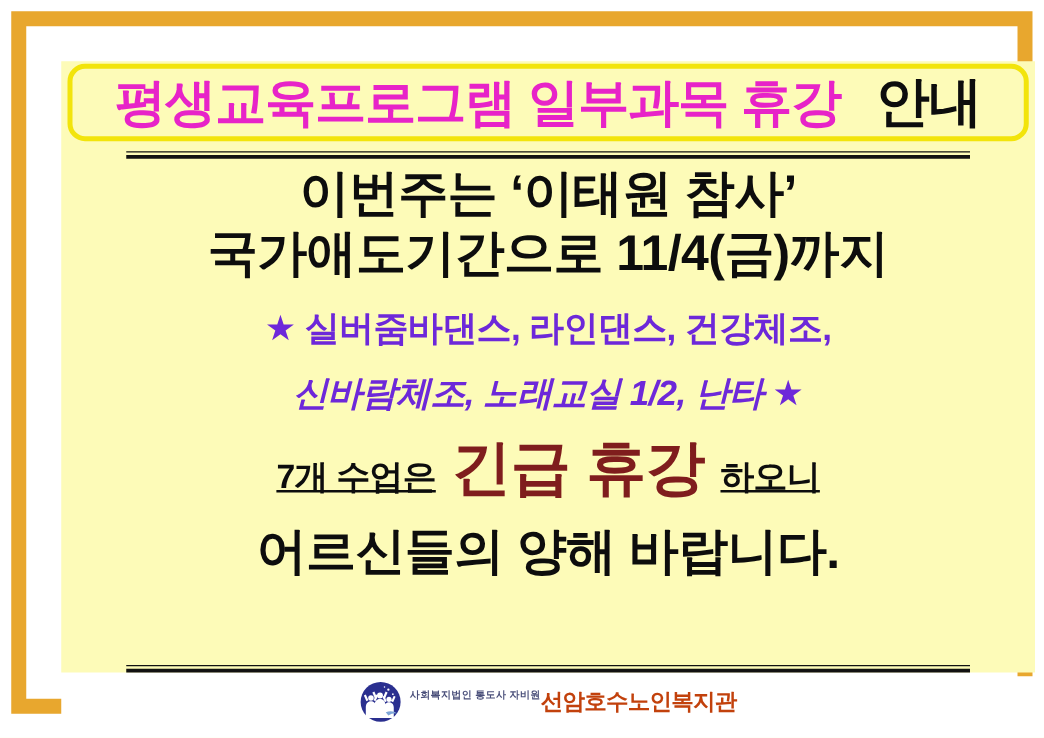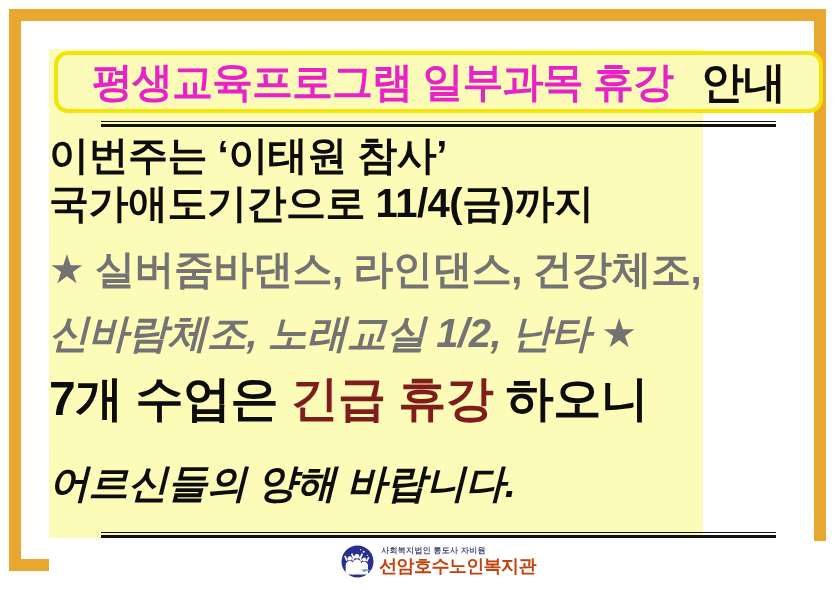--- a/index.html
+++ b/index.html
@@ -33,21 +33,21 @@
     border: 12px solid #e8a72e;
     box-sizing: border-box;
     background: #ffffff;
   }
 
   
   #panel {
     position: absolute;
     left: 28px;
     top: 28px;
-    width: 654px;
+    width: 779px;
     height: 489px;
     background: #fdfbb8;
     box-sizing: border-box;
   }
 
   
   #title-box {
     position: absolute;
     left: 5px;
     top: 2px;
@@ -105,48 +105,49 @@
   #rule-bottom { top: 483px; }
 
   
   #body-lines {
     position: absolute;
     left: 0;
     top: 82px;
     width: 779px;
   }
   .line {
-    text-align: left;
+    text-align: center;
     white-space: nowrap;
     line-height: 1;
     font-weight: bold;
   }
   .blk {
     font-size: 40px;
     color: #0d0d0d;
     letter-spacing: -0.5px;
   }
   .blu {
-    font-size: 40px;
-    color: #737373;
+    font-size: 28px;
+    color: #6d28d9;
     letter-spacing: -0.5px;
   }
   .l1 { margin-top: 4px; }
   .l2 { margin-top: 8px; }
   .l3 { margin-top: 26px; }
   .l4 { margin-top: 24px; font-style: italic; }
   .l5 { margin-top: 22px; }
-  .l6 { margin-top: 40px; font-style: italic; }
+  .l6 { margin-top: 22px; }
 
   .inline-blk {
-    font-size: 48px;
+    font-size: 27px;
     color: #0d0d0d;
     font-weight: bold;
     letter-spacing: -0.5px;
     vertical-align: baseline;
+    text-decoration: underline;
   }
   .inline-red {
     font-size: 48px;
     color: #7f1d1d;
     font-weight: bold;
     letter-spacing: -0.5px;
     vertical-align: baseline;
     margin: 0 8px;
   }
 
@@ -167,21 +168,20 @@
     align-items: center;
   }
   #logo-mark {
     width: 33px;
     height: 33px;
     margin-right: 5px;
     flex: 0 0 auto;
   }
   #logo-text {
     display: flex;
-    flex-direction: column;
     justify-content: center;
     line-height: 1;
   }
   #logo-small {
     font-size: 8px;
     color: #4a4f7a;
     font-weight: bold;
     letter-spacing: 0.3px;
     margin-bottom: 2px;
     margin-left: 2px;

